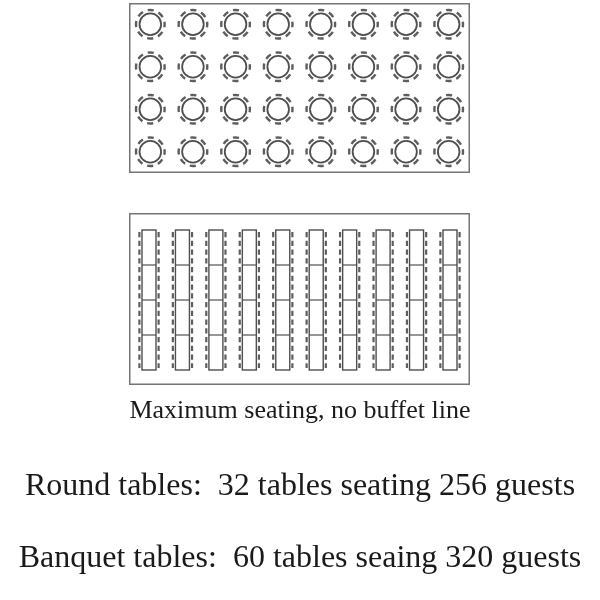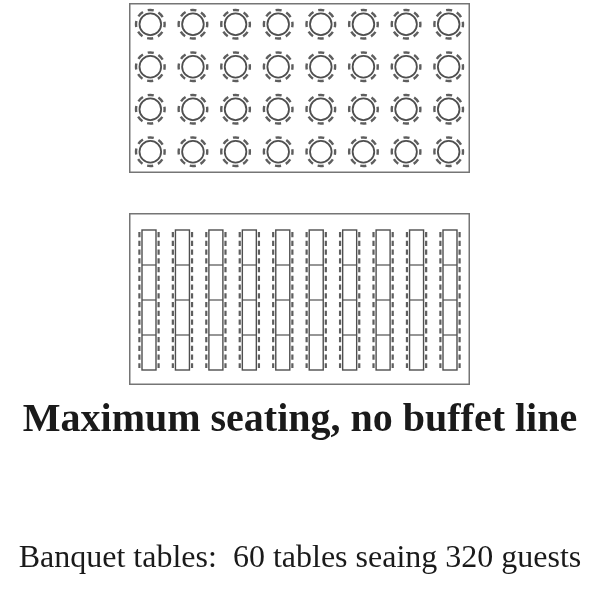--- a/index.html
+++ b/index.html
@@ -42,22 +42,21 @@
     position: absolute;
     left: 0;
     width: 600px;
     text-align: center;
     white-space: pre;
     color: var(--text);
     line-height: 1.1;
   }
   .caption-title {
     top: 396px;
-    font-size: 40px;
-    font-weight: bold;
+    font-size: 26px;
   }
   .caption-round {
     top: 467px;
     font-size: 32px;
   }
   .caption-banquet {
     top: 539px;
     font-size: 32px;
   }
 </style>
@@ -277,16 +276,17 @@
         <line x1="314" y1="52" x2="328" y2="52" stroke="#4f4f4f" stroke-width="1.2"></line>
         <line x1="314" y1="87" x2="328" y2="87" stroke="#4f4f4f" stroke-width="1.2"></line>
         <line x1="314" y1="122" x2="328" y2="122" stroke="#4f4f4f" stroke-width="1.2"></line>
         <line x1="311.4" y1="19" x2="311.4" y2="155" stroke="#5e5e5e" stroke-width="2.2" stroke-dasharray="5.2 3.55"></line>
         <line x1="330.6" y1="19" x2="330.6" y2="155" stroke="#5e5e5e" stroke-width="2.2" stroke-dasharray="5.2 3.55"></line>
       </g>
     </svg>
 
   <div class="caption caption-title">Maximum seating, no buffet line</div>
 
+  <div class="caption caption-round">Round tables:  32 tables seating 256 guests</div>
 
   <div class="caption caption-banquet">Banquet tables:  60 tables seaing 320 guests</div>
 
 </div>
 
 </body></html>

